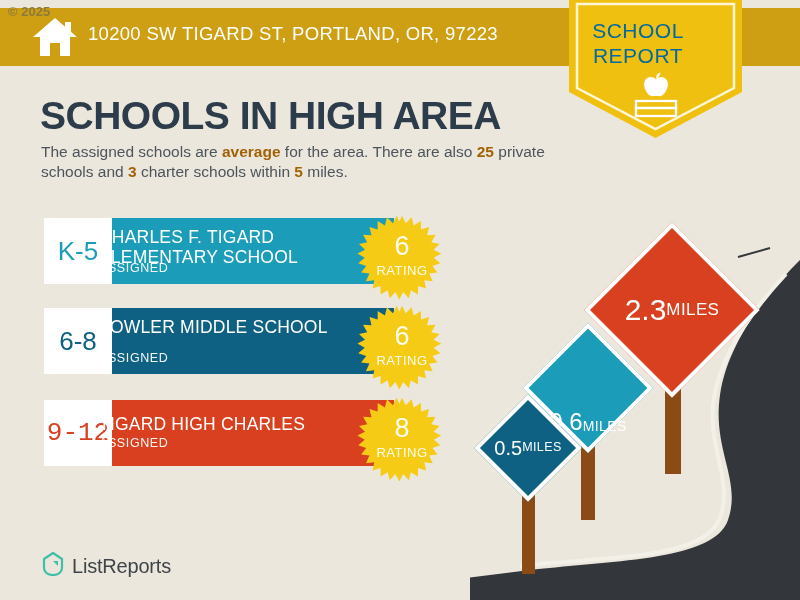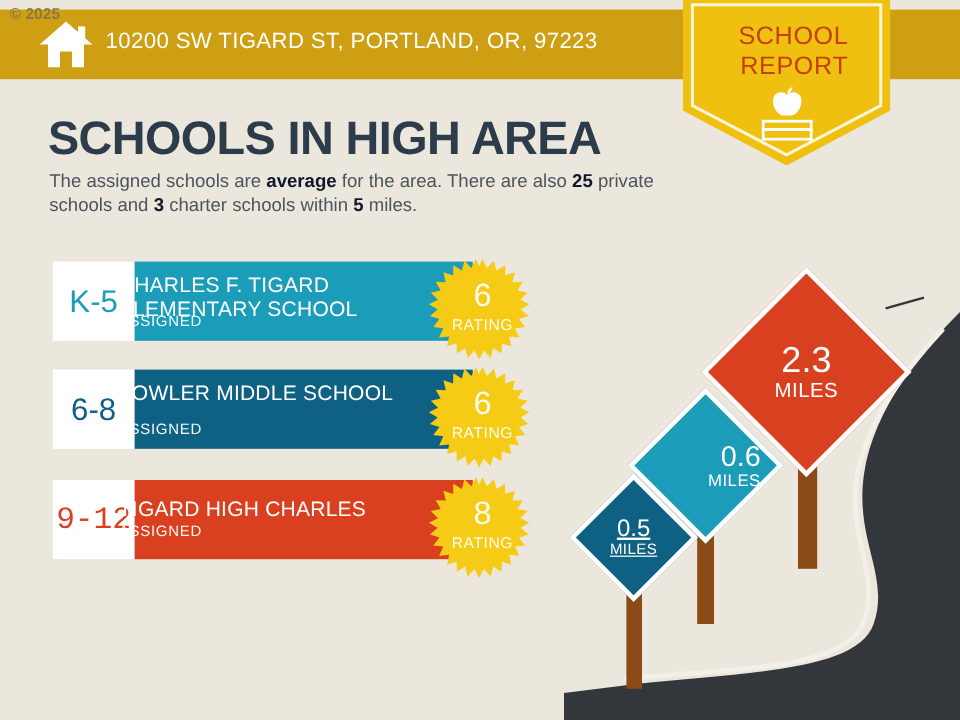--- a/index.html
+++ b/index.html
@@ -59,22 +59,22 @@
   #report-banner {
     position: absolute;
     left: 569px; top: 0px;
     width: 173px; height: 138px;
     z-index: 30;
   }
   #report-banner .banner-title {
     position: absolute;
     left: 0; top: 18px;
     width: 138px;
-    text-align: right;
-    color: #c2410c;
+    text-align: center;
+    color: #0369a1;
     font-size: 21px;
     line-height: 25px;
     letter-spacing: 0.5px;
   }
   #report-banner .apple-book {
     position: absolute;
     left: 0; top: 72px;
     width: 173px;
     text-align: center;
   }
@@ -90,21 +90,21 @@
     white-space: nowrap;
   }
   #summary {
     position: absolute;
     left: 41px; top: 142px;
     width: 530px;
     font-size: 15.5px;
     line-height: 20px;
     color: #4c555c;
   }
-  #summary b { color: #0f172a; }
+  #summary b { color: #a16207; }
 
   
   .school-row {
     position: absolute;
     left: 44px;
     width: 350px;
     height: 76px;
     padding-left: 28px;
   }
   .school-row .grade-cell {
@@ -184,30 +184,29 @@
     position: absolute;
     transform: rotate(45deg);
     border: 4px solid #ffffff;
     box-sizing: border-box;
   }
   .diamond-inner-text {
     position: absolute;
     left: 0; top: 0;
     width: 100%; height: 100%;
     display: flex;
-    flex-direction: column;
     align-items: center;
     justify-content: center;
     color: #ffffff;
     line-height: 1.05;
   }
 
   #sign-0 { left: 20px; top: 180px; }
   #sign-0 .diamond { width: 76px; height: 76px; background: #0e6182; left: 0; top: 0; }
-  #sign-0 .diamond-inner-text { width: 76px; height: 76px; text-decoration: underline; }
+  #sign-0 .diamond-inner-text { width: 76px; height: 76px; }
   #sign-0 .dist { font-size: 20px; }
   #sign-0 .unit { font-size: 12.5px; letter-spacing: 0.4px; }
   #sign-0 .sign-post { left: 32px; top: 72px; width: 13px; height: 92px; }
 
   #sign-1 { left: 72px; top: 112px; }
   #sign-1 .diamond { width: 92px; height: 92px; background: #1b9cb8; left: 0; top: 0; }
   #sign-1 .diamond-inner-text { width: 92px; height: 92px; align-items: flex-end; }
   #sign-1 .dist { font-size: 24px; }
   #sign-1 .unit { font-size: 14px; letter-spacing: 0.4px; }
   #sign-1 .sign-post { left: 39px; top: 86px; width: 14px; height: 92px; }
@@ -366,15 +365,24 @@
     <div class="assigned" style="top:36px;">ASSIGNED</div>
     <div class="rating-badge">
       <svg width="90" height="90" viewBox="0 0 100 100">
         <polygon fill="#f5cb16" points="50,2 54.2,10.3 60.7,3.7 63,12.8 71,7.9 71.1,17.3 80.1,14.4 77.9,23.5 87.3,23.1 82.6,31.3 91.8,33.2 85.1,39.8 93.5,44 85.4,48.7 92.6,54.8 83.8,57.7 89.5,65.1 80.2,66.1 84.1,74.7 74.8,73.7 76.7,82.9 67.9,80 67.7,89.4 59.9,84.6 57.6,93.7 51.3,86.8 47,95.1 42.7,86.8 36.4,93.7 34.1,84.6 26.3,89.4 26.1,80 17.3,82.9 19.2,73.7 9.9,74.7 13.8,66.1 4.5,65.1 10.2,57.7 1.4,54.8 8.6,48.7 0.5,44 8.9,39.8 2.2,33.2 11.4,31.3 6.7,23.1 16.1,23.5 13.9,14.4 22.9,17.3 23,7.9 31,12.8 33.3,3.7 39.8,10.3 44,2 47,8.5"></polygon>
       </svg>
       <div class="rating-value">8</div>
       <div class="rating-label">RATING</div>
     </div>
   </div>
 
+  <div id="footer-logo">
+    <span>
+      <svg width="22" height="24" viewBox="0 0 22 24">
+        <path d="M2 7 L11 1 L20 7 L20 16 C20 20 16.5 23 11 23 C5.5 23 2 20 2 16 Z" fill="none" stroke="#3fbfa8" stroke-width="2.2" stroke-linejoin="round"></path>
+        <path d="M11 9 L16 9 L16 14 Z" fill="#3fbfa8"></path>
+      </svg>
+    </span>
+    <span class="logo-text">ListReports</span>
+  </div>
 
 
 </div>
 
 </body></html>

